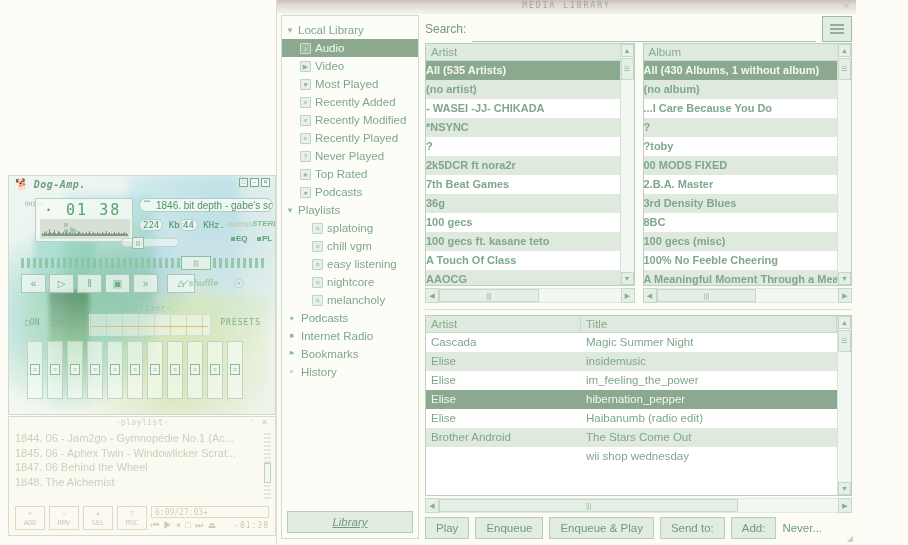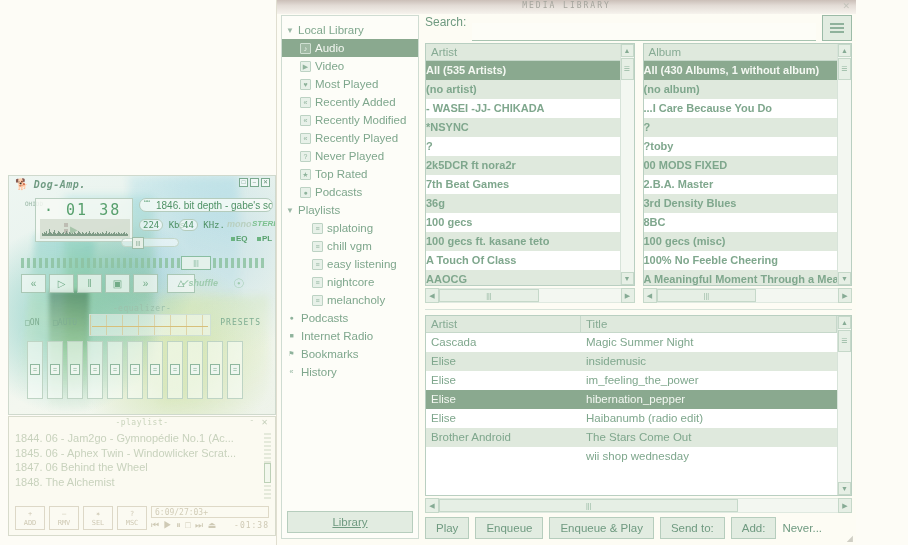--- a/index.html
+++ b/index.html
@@ -167,24 +167,24 @@
     border:1px solid #bcd2c3;background:#e8f1e9;border-radius:1px;
     font-size:7px;line-height:9px;text-align:center;color:#8fb39c;overflow:hidden;
   }
   .ico.noborder{border:none;background:none;}
   .tree-item.sel .ico{border-color:#cfe0d2;background:#9fb9a3;color:#f0f6ee;}
   .ml-libbtnwrap{margin-top:auto;padding:5px;}
   .ml-libbtn{
     width:100%;height:22px;border:1px solid #b6cdbd;background:#e2ece1;
     font-size:11.5px;color:#6f9a80;text-align:center;line-height:20px;
   }
-  .ml-libbtn u{text-decoration:underline;}
+  .ml-libbtn u{text-decoration:underline;font-style:italic;}
 
   .ml-right{flex:1;display:flex;flex-direction:column;padding-left:6px;}
-  .ml-searchrow{display:flex;gap:6px;height:28px;}
+  .ml-searchrow{display:flex;align-items:center;gap:6px;height:28px;}
   .ml-searchlabel{font-size:12px;color:#6f9a80;}
   .ml-searchinput{
     flex:1;height:18px;border:none;border-bottom:1px solid #a7c3b0;background:#fdfdf7;
     font-size:12px;color:#5d8a70;outline:none;margin-top:8px;
   }
   .ml-menubtn{
     width:30px;height:26px;border:1px solid #9bbba7;background:#e2ece1;
     display:flex;flex-direction:column;justify-content:center;align-items:center;gap:2px;
   }
   .ml-menubtn i{display:block;width:14px;height:2px;background:#8fb29c;}

